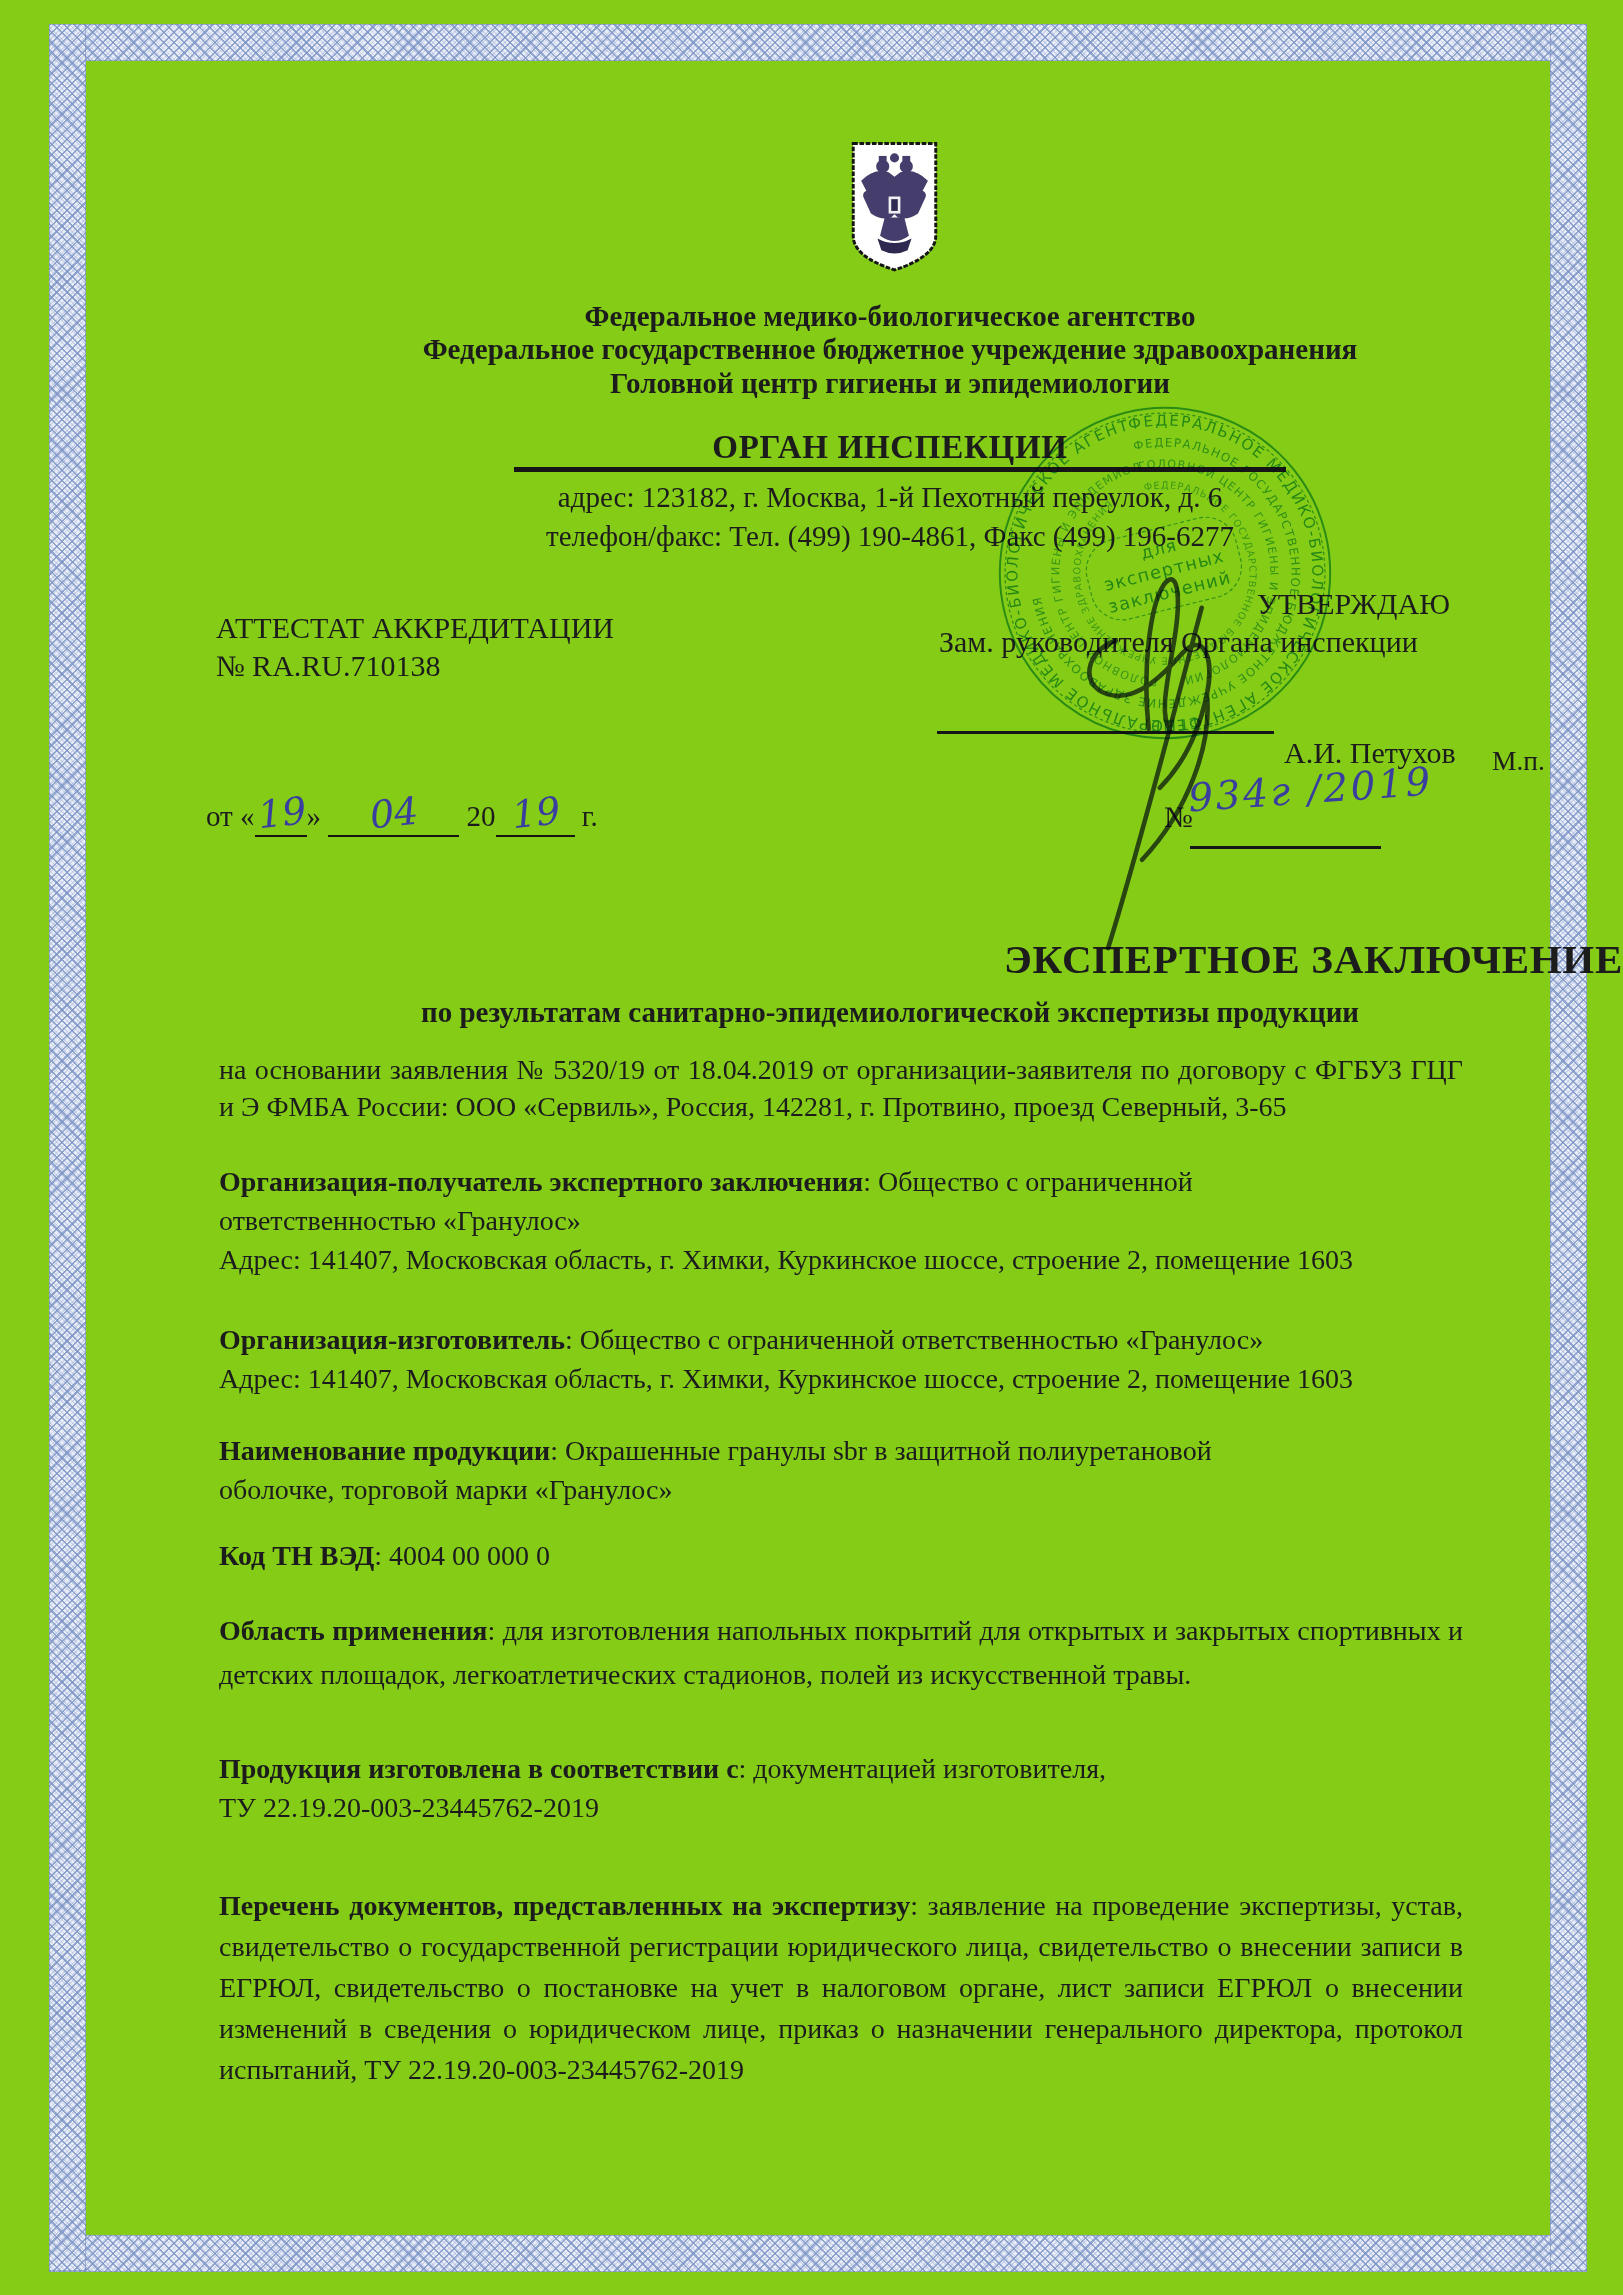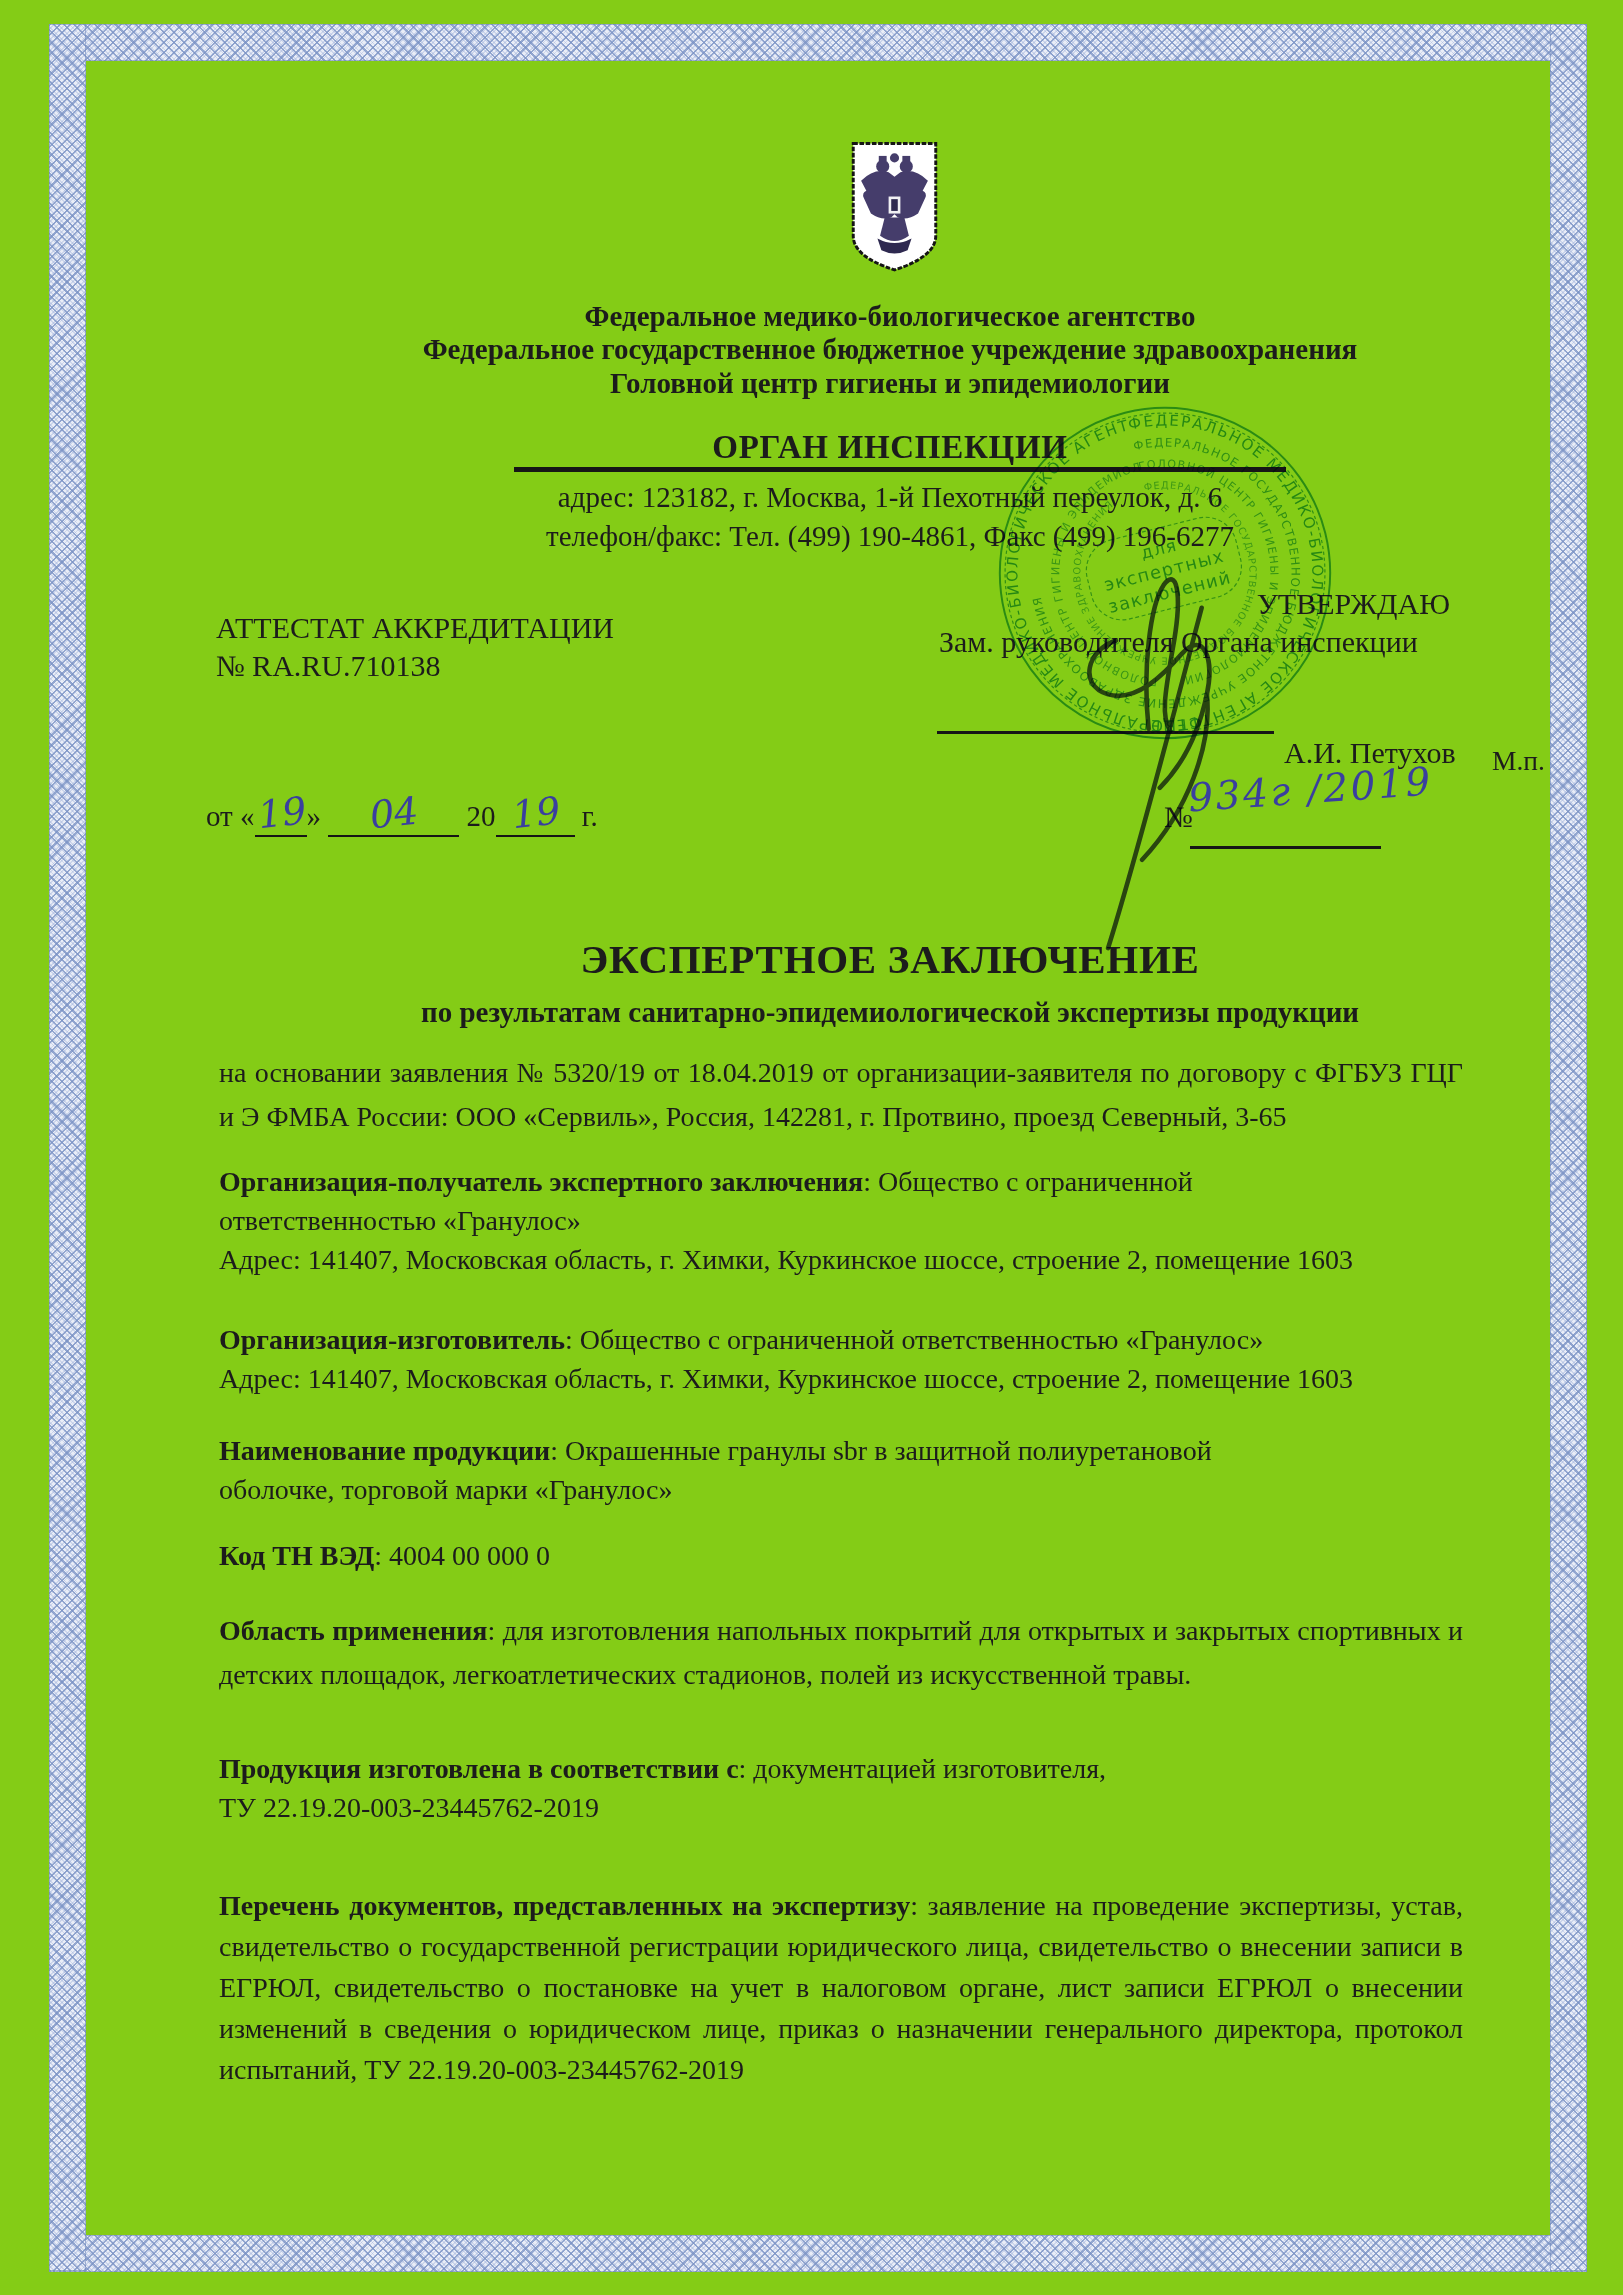--- a/index.html
+++ b/index.html
@@ -47,25 +47,25 @@
     font-family:"DejaVu Serif",serif;font-style:italic;color:#3a3f9f;
     display:inline-block;transform:rotate(-6deg);
   }
   .hw-day{font-size:38px;width:46px;}
   .hw-month{font-size:38px;}
   .seg-month{width:131px;}
   .seg-year{width:79px;}
   .numlabel{left:1164px;top:800px;font-size:30px;}
   .hw-number{left:1188px;top:767px;font-size:39px;transform:rotate(-4deg);letter-spacing:2.6px;}
 
-  .title{top:935px;font-size:41px;font-weight:bold;letter-spacing:0.7px;}
+  .title{top:935px;font-size:41px;font-weight:bold;letter-spacing:0.7px;text-align:right;}
   .subtitle{top:996px;font-size:29px;font-weight:bold;}
 
   .para{left:219px;width:1244px;font-size:28px;line-height:39px;}
-  .p1{top:1051px;line-height:44px;}
+  .p1{top:1051px;line-height:37px;}
   .p2{top:1162px;}
   .p3{top:1320px;}
   .p4{top:1431px;}
   .p5{top:1536px;}
   .p6{top:1609px;line-height:44px;}
   .p7{top:1749px;}
   .p8{top:1885px;line-height:41px;}
 
   .stamp{left:990px;top:398px;width:350px;height:350px;mix-blend-mode:multiply;opacity:.93;}
   .sig{left:1034px;top:562px;width:226px;height:409px;mix-blend-mode:multiply;}

